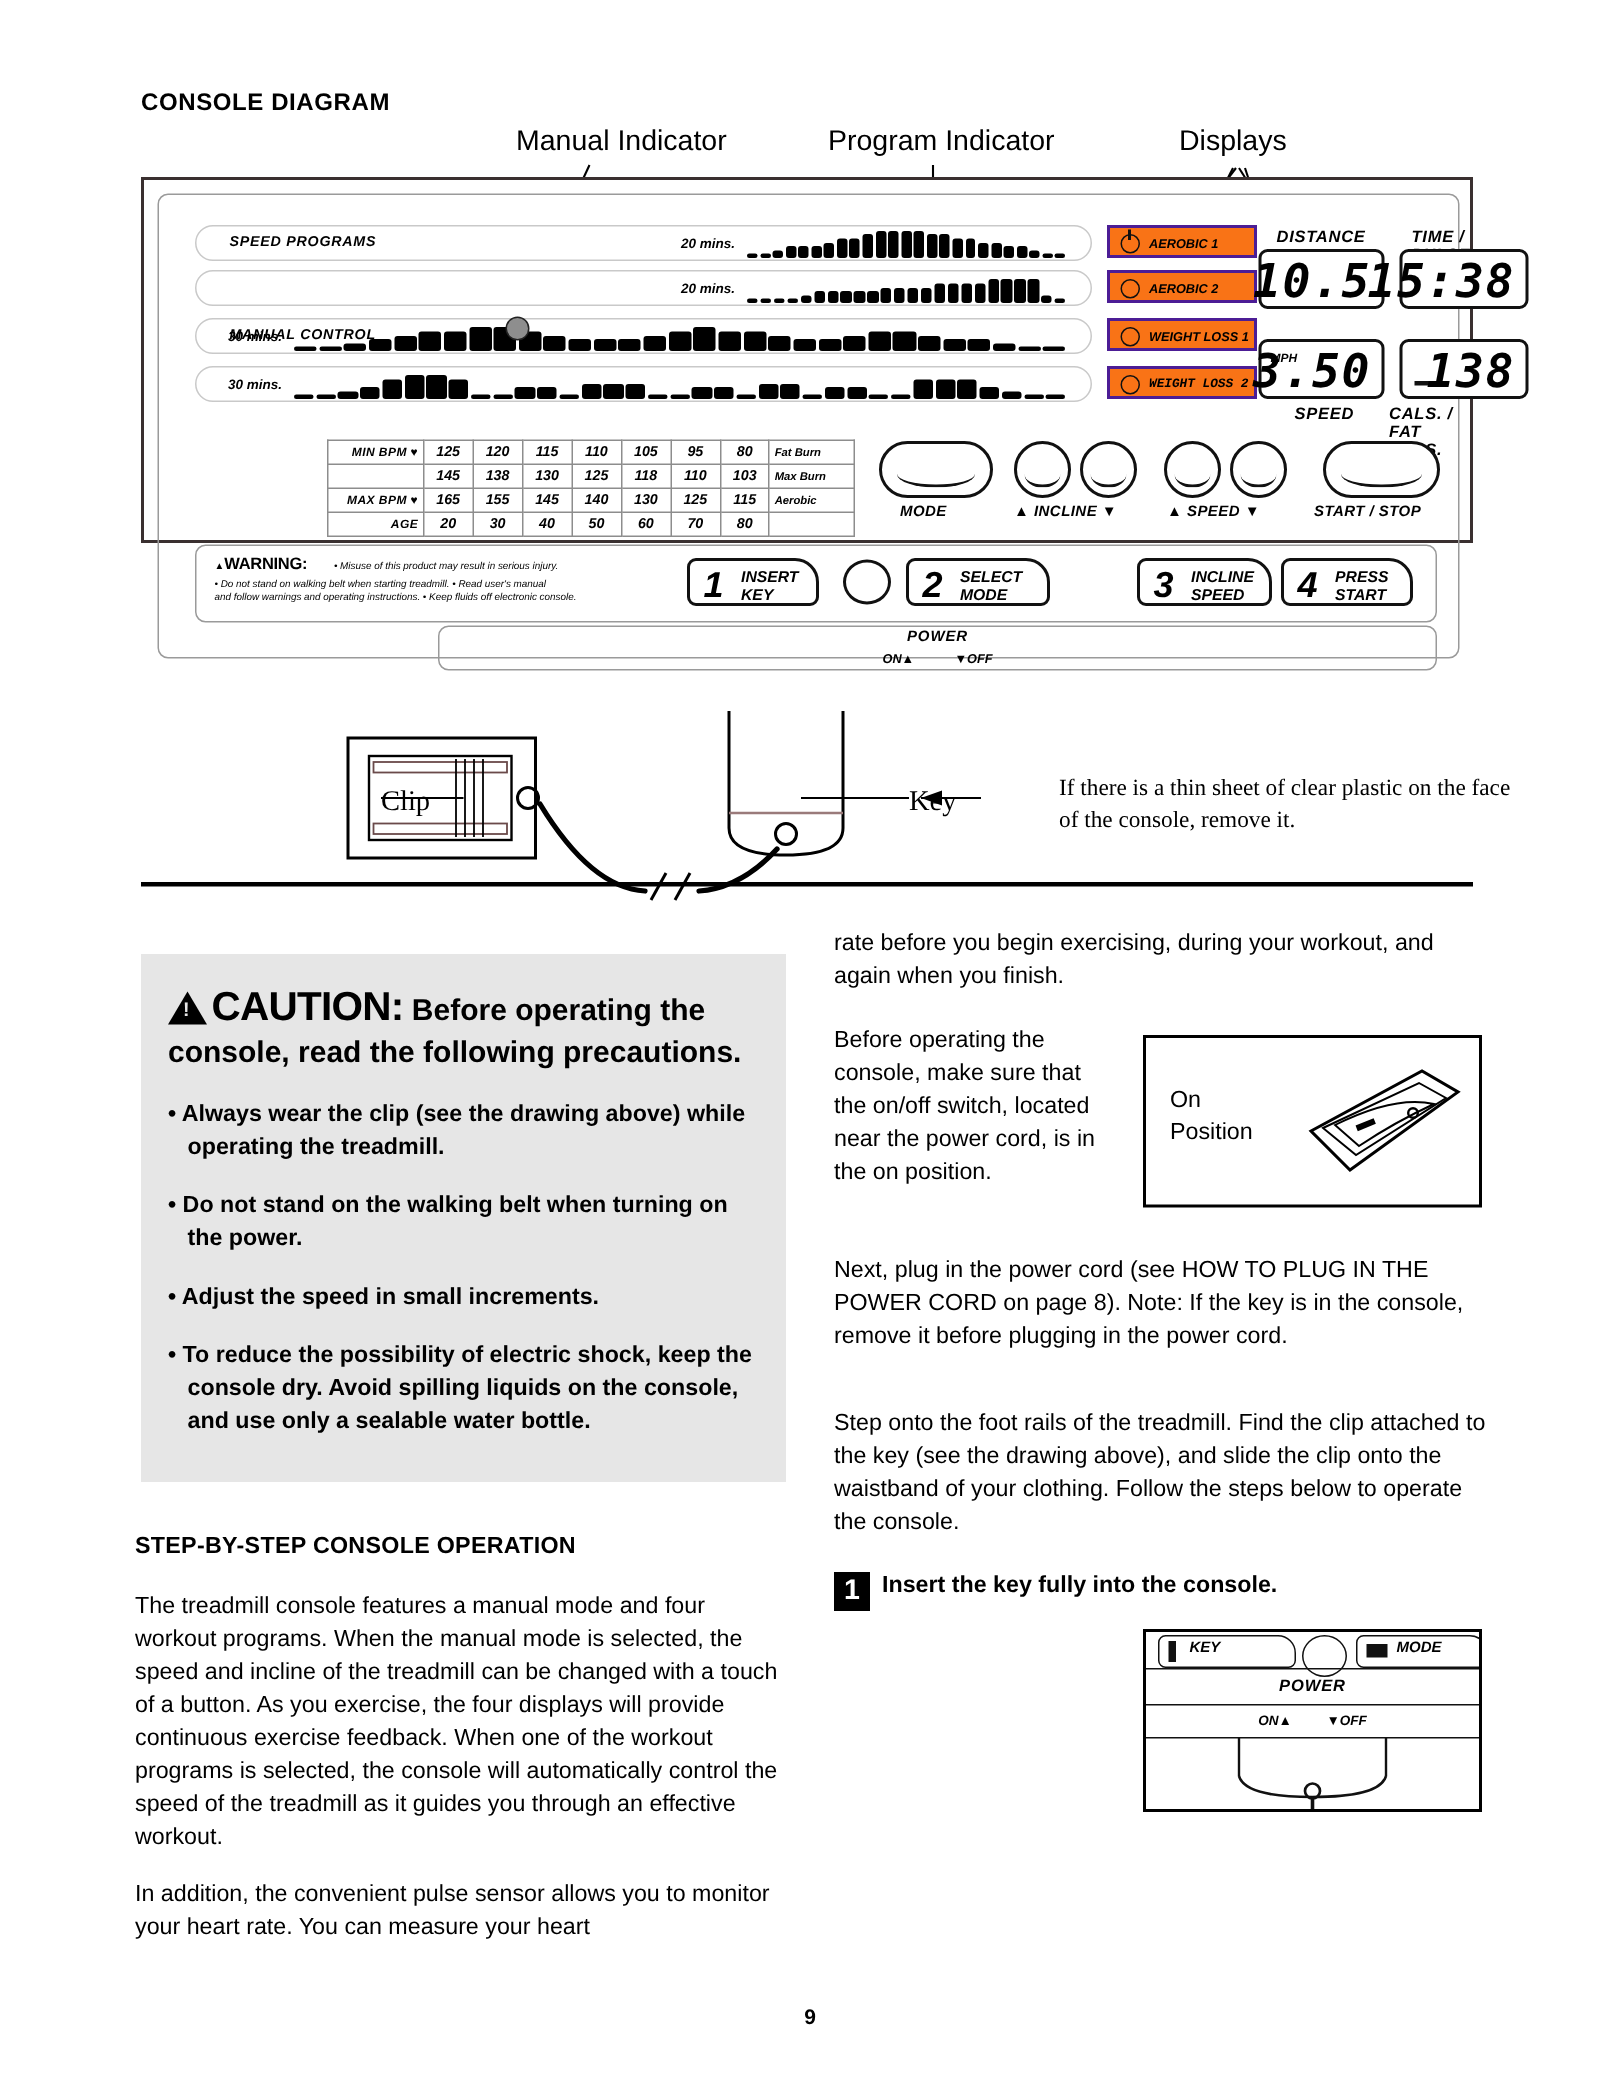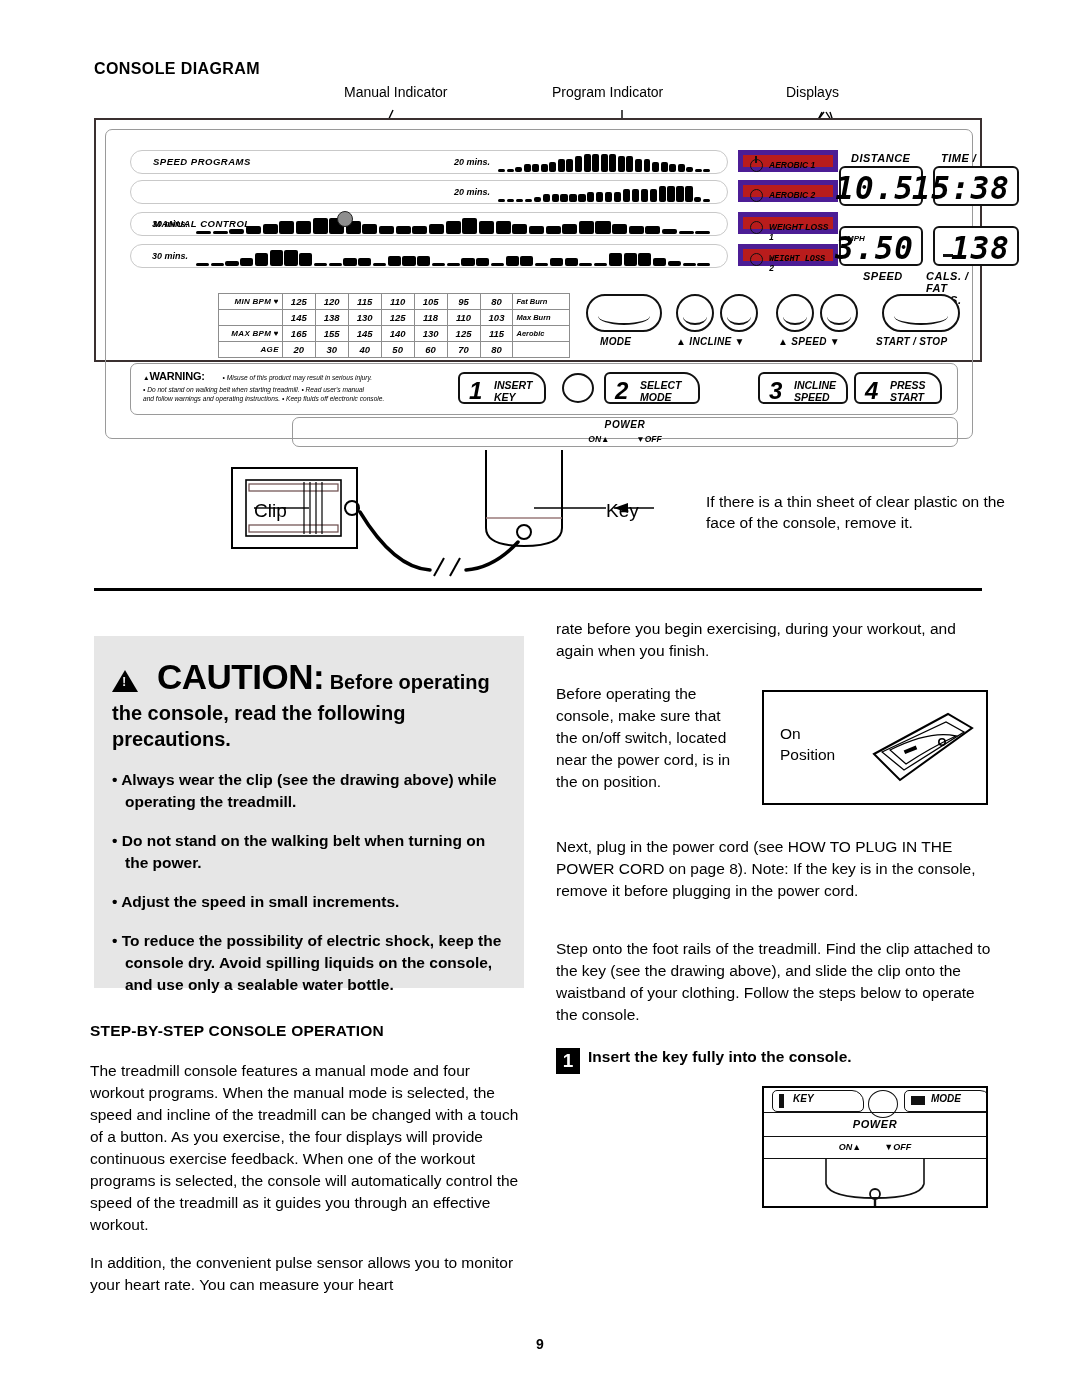--- a/index.html
+++ b/index.html
@@ -10,21 +10,21 @@
   }
   .page{position:absolute;left:0;top:0;width:1080px;height:1397px;}
 
   
   .abs{position:absolute;}
 
   
   #console-diagram-heading{
     left:94px;top:60px;font-size:16px;font-weight:bold;letter-spacing:.4px;
   }
-  .callout-label{font-size:14px;}
+  .callout-label{font-size:19px;}
   #label-manual-indicator{left:344px;top:84px;}
   #label-program-indicator{left:552px;top:84px;}
   #label-displays{left:786px;top:84px;}
 
   
   #console-frame{
     left:94px;top:118px;width:888px;height:244px;
     border:2px solid #3a3030;background:#fff;box-sizing:border-box;
   }
   #console-inner{
@@ -45,22 +45,22 @@
     position:absolute;left:22px;top:5px;font-size:9.5px;
     font-style:italic;font-weight:bold;letter-spacing:.5px;
   }
   .graph{position:absolute;top:2px;height:20px;}
   .graph span{
     position:absolute;width:4px;background:#000;border-radius:2px;bottom:0;
   }
 
   
   .lamp-box{
-    position:absolute;width:100px;height:22px;border:5px solid #4c1d95;
-    box-sizing:border-box;background:#b91c1c;
+    position:absolute;width:100px;height:22px;border:2px solid #4c1d95;
+    box-sizing:border-box;background:#f97316;
   }
   .lamp-box .led{
     position:absolute;left:7px;top:4px;width:13px;height:13px;border-radius:50%;
     border:1.4px solid #111;box-sizing:border-box;
   }
   .lamp-box .led.on::after{
     content:"";position:absolute;left:4px;top:-4px;width:1.5px;height:7px;background:#111;
   }
   .lamp-box .ltxt{
     position:absolute;left:26px;top:5px;font-size:8.5px;font-style:italic;font-weight:bold;
@@ -124,35 +124,35 @@
   .stepbtn .l2{position:absolute;left:34px;top:17px;font-size:10.5px;font-weight:bold;font-style:italic;}
 
   #power-sub{
     position:absolute;left:186px;top:287px;width:666px;height:30px;
     border:1px solid #9a9a9a;border-radius:7px;box-sizing:border-box;
   }
   #power-lbl{position:absolute;left:0;right:0;top:1px;text-align:center;font-size:10px;font-style:italic;font-weight:bold;letter-spacing:.6px;}
   #power-onoff{position:absolute;left:0;right:0;top:16px;text-align:center;font-size:8.5px;font-style:italic;font-weight:bold;}
 
   
-  #clip-key-area{position:absolute;left:94px;top:450px;width:888px;height:135px;}
+  #clip-key-area{position:absolute;left:94px;top:474px;width:888px;height:135px;font-family:Liberation Serif, serif;}
   #label-clip{position:absolute;left:160px;top:50px;font-size:19px;}
   #label-key{position:absolute;left:512px;top:50px;font-size:19px;}
   #plastic-note{position:absolute;left:612px;top:42px;width:310px;font-size:15.5px;line-height:1.35;}
 
   
   #hrule{position:absolute;left:94px;top:588px;width:888px;height:3px;background:#000;}
 
   
   #caution-box{
     position:absolute;left:94px;top:636px;width:430px;height:352px;
     background:#e6e6e6;box-sizing:border-box;padding:18px 18px 0 18px;
   }
   #caution-head{font-size:20px;font-weight:bold;line-height:1.3;}
-  #caution-head .big{font-size:35px;letter-spacing:-.5px;margin-left:16px;}
+  #caution-head .big{font-size:27px;letter-spacing:-.5px;}
   .tri{display:inline-block;width:0;height:0;border-left:13px solid transparent;
        border-right:13px solid transparent;border-bottom:22px solid #000;
        vertical-align:-3px;position:relative;margin-right:3px;}
   .tri::after{content:"!";position:absolute;left:-3px;top:4px;color:#e6e6e6;font-size:13px;font-weight:bold;}
   .caut-item{font-size:15.5px;font-weight:bold;line-height:1.42;margin-top:17px;padding-left:13px;text-indent:-13px;}
 
   
   #sbs-head{position:absolute;left:90px;top:1022px;font-size:15.5px;font-weight:bold;letter-spacing:.2px;}
   .lcol-p{position:absolute;left:90px;width:436px;font-size:15.5px;line-height:1.42;}
   #lp1{top:1060px;}

